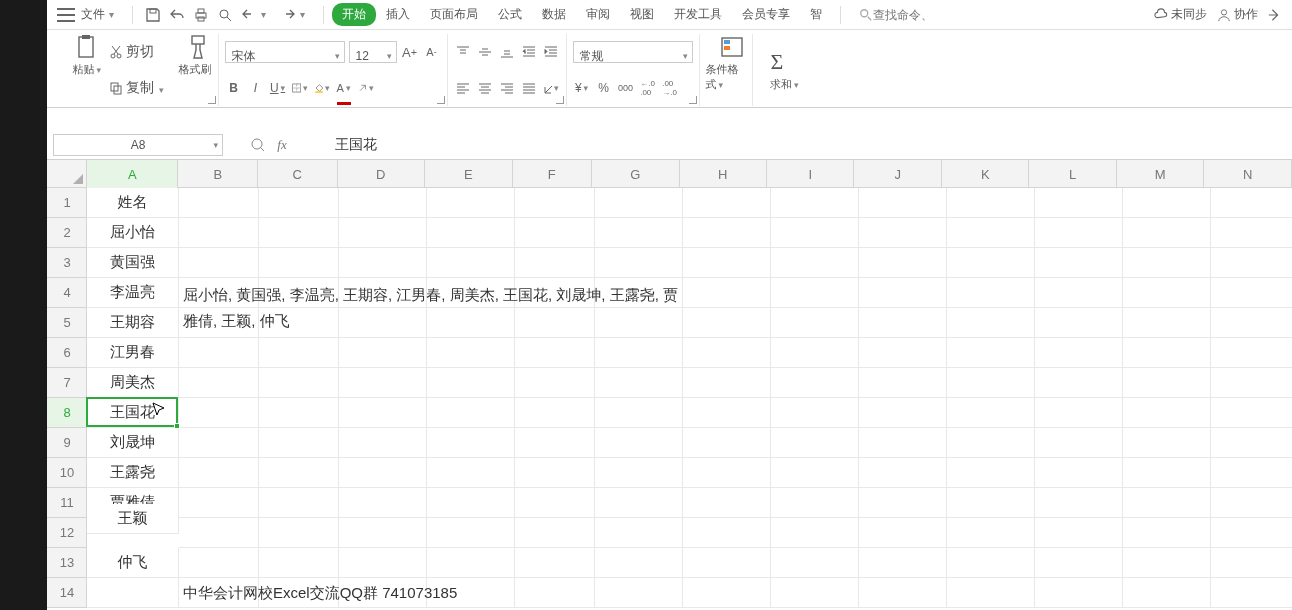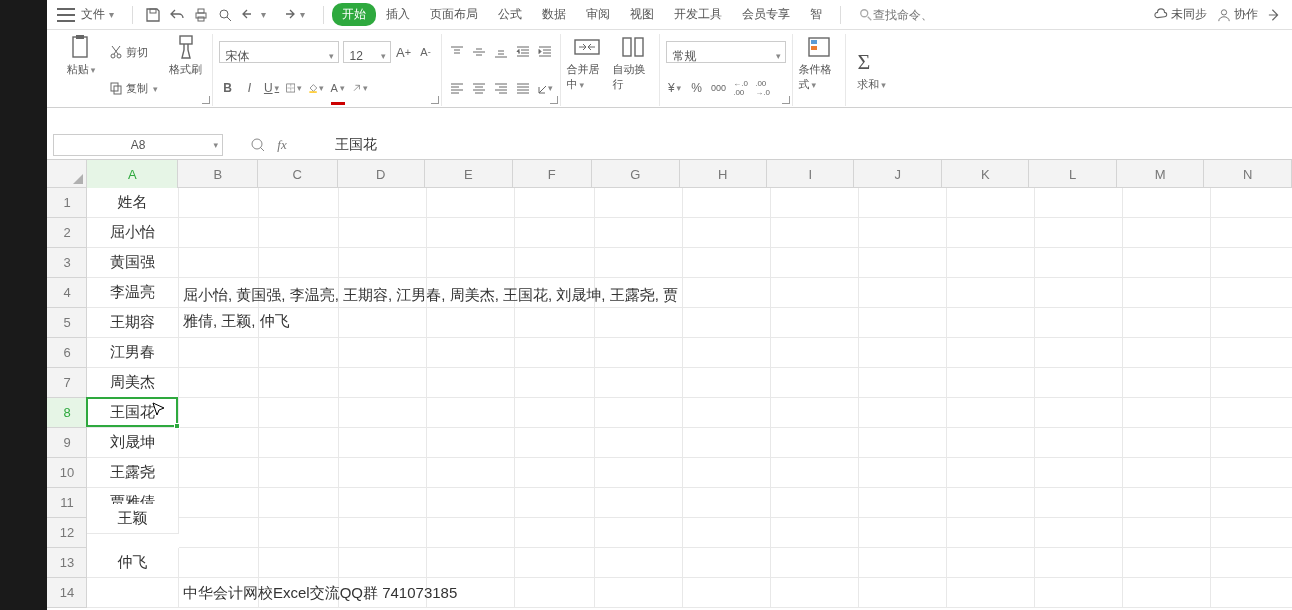--- a/index.html
+++ b/index.html
@@ -19,23 +19,23 @@
 .menu-bar .spacer { flex:1; }
 .menu-bar .search-box { display:flex; align-items:flex-start; color:#aaa; margin-left:10px; }
 .menu-bar .search-box input { border:none; outline:none; width:80px; font-size:12px; color:#999; }
 .menu-bar .right-items { display:flex; align-items:center; gap:10px; color:#555; }
 .menu-bar .right-items .ritem { display:flex; align-items:center; gap:3px; }
 
 
 .ribbon { position:absolute; left:47px; top:30px; right:0; height:78px; border-bottom:1px solid #d0d0d0; background:#fff; display:flex; padding:4px 8px 0 8px; }
 .ribbon-group { display:flex; flex-direction:column; justify-content:space-around; padding:0 6px; height:72px; border-right:1px solid #e8e8e8; position:relative; }
 .ribbon-group.noborder { border-right:none; }
-.rbtn-lg { display:flex; flex-direction:column; align-items:center; gap:2px; width:40px; color:#555; font-size:11px; }
+.rbtn-lg { display:flex; flex-direction:column; align-items:flex-end; gap:2px; width:40px; color:#555; font-size:11px; }
 .rbtn-lg .ic { width:28px; height:26px; }
-.rbtn-sm { display:flex; align-items:center; gap:3px; color:#555; font-size:11px; height:20px; padding:0 2px; }
+.rbtn-sm { display:flex; align-items:center; gap:3px; color:#555; font-size:14px; height:20px; padding:0 2px; }
 .rbtn-sm .ic { width:14px; height:14px; }
 .row { display:flex; align-items:center; gap:4px; height:22px; }
 .col { display:flex; flex-direction:column; justify-content:space-around; height:72px; }
 .font-select { border:1px solid #ccc; height:22px; padding:8px 16px 0 6px; font-size:12px; color:#555; background:#fff; position:relative; display:flex; align-items:center; }
 .font-select.small { width:48px; }
 .font-select.wide { width:120px; }
 .font-select .arrow { position:absolute; right:4px; font-size:9px; color:#888; }
 .ic-box { width:18px; height:18px; display:flex; align-items:center; justify-content:center; color:#666; border:1px solid transparent; }
 .dd-arrow::after { content:"▾"; font-size:9px; color:#888; margin-left:2px; }
 .corner-tick { position:absolute; right:2px; bottom:2px; width:8px; height:8px; border-right:1px solid #999; border-bottom:1px solid #999; }
@@ -295,36 +295,20 @@
         </span>
       <span class="ic-box dd-arrow">
           <svg width="14" height="14">
             <path d="M2 12L12 2M2 6v6h6" fill="none" stroke="#666"></path>
           </svg>
         </span>
     </div>
     <div class="corner-tick"></div>
   </div>
 
-  <div class="ribbon-group" style="display:flex; flex-direction:row; gap:6px;">
-    <div class="rbtn-lg">
-      <svg class="ic" viewBox="0 0 28 26">
-          <rect x="2" y="6" width="24" height="14" fill="none" stroke="#666" stroke-width="1.4"></rect>
-          <path d="M6 13h6M16 13h6M10 10l3 3-3 3M18 10l-3 3 3 3" fill="none" stroke="#666"></path>
-        </svg>
-      <div><span>合并居中</span><span class="dd-arrow"></span></div>
-    </div>
-    <div class="rbtn-lg">
-      <svg class="ic" viewBox="0 0 28 26">
-          <rect x="4" y="4" width="8" height="18" fill="none" stroke="#666" stroke-width="1.4"></rect>
-          <rect x="16" y="4" width="8" height="18" fill="none" stroke="#666" stroke-width="1.4"></rect>
-        </svg>
-      <span>自动换行</span>
-    </div>
-  </div>
 
   <div class="ribbon-group">
     <div class="row">
       <div class="font-select" style="width:120px;">
           <span>常规</span>
           <span class="arrow">▾</span>
         </div>
     </div>
     <div class="row">
       <span class="ic-box dd-arrow">¥</span>

